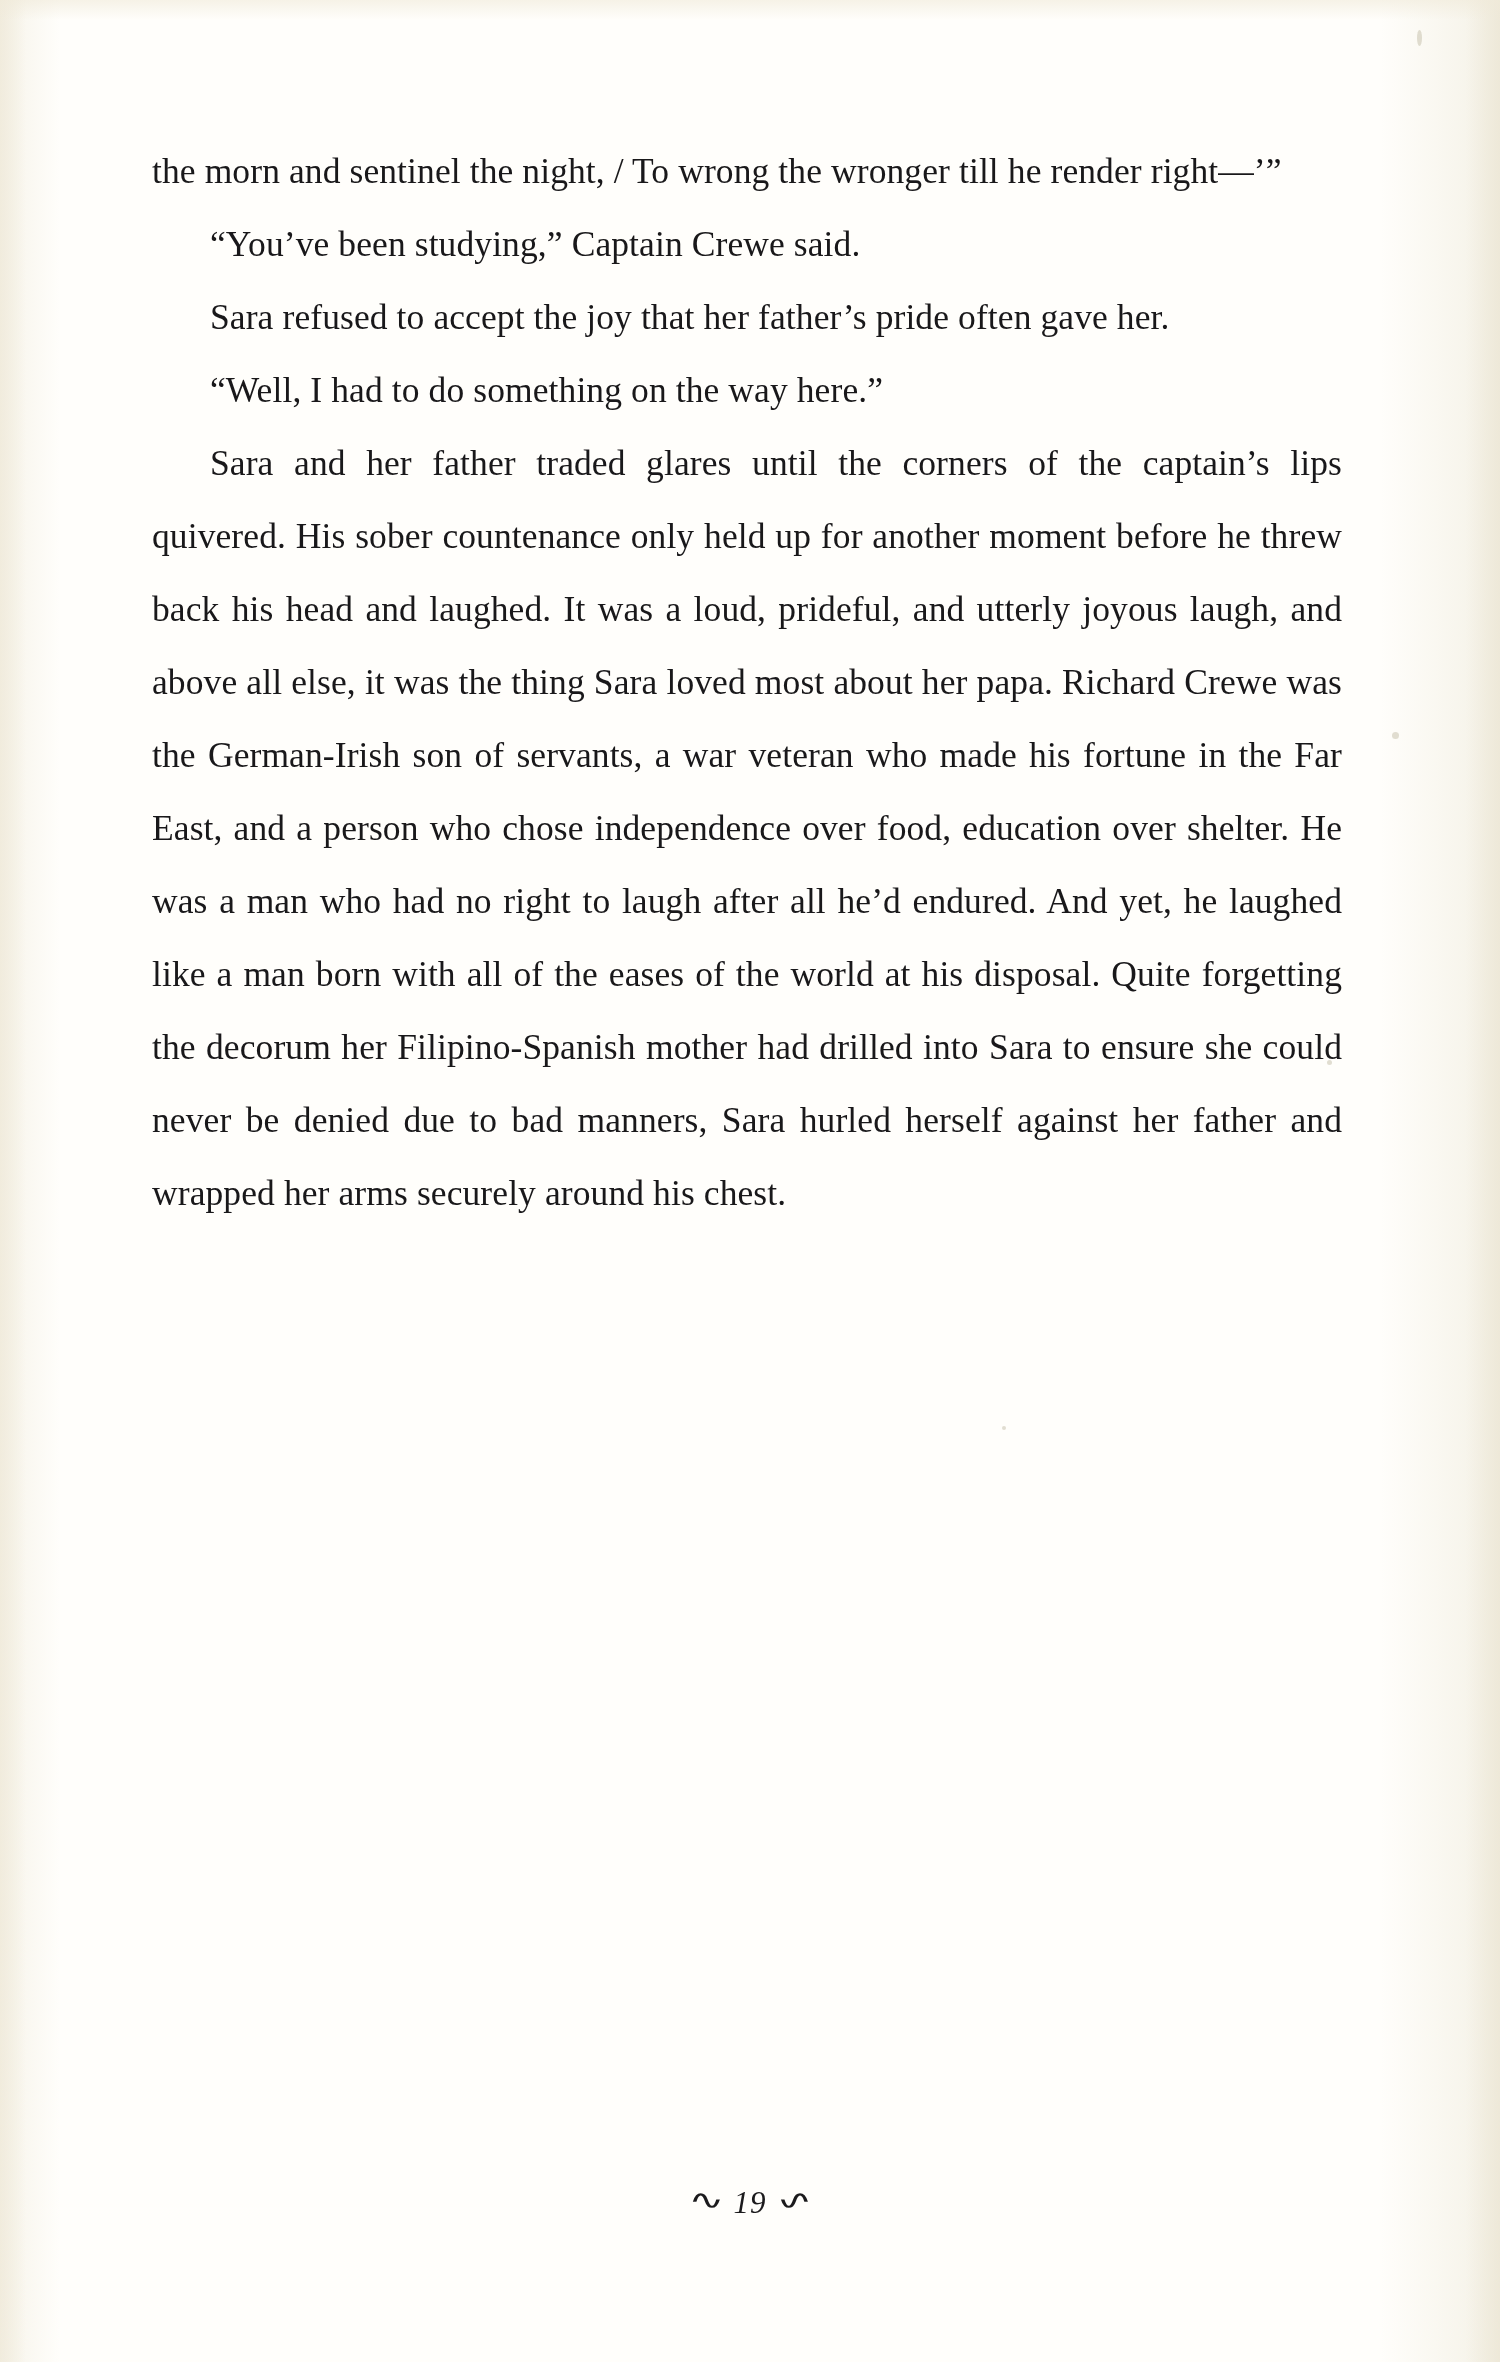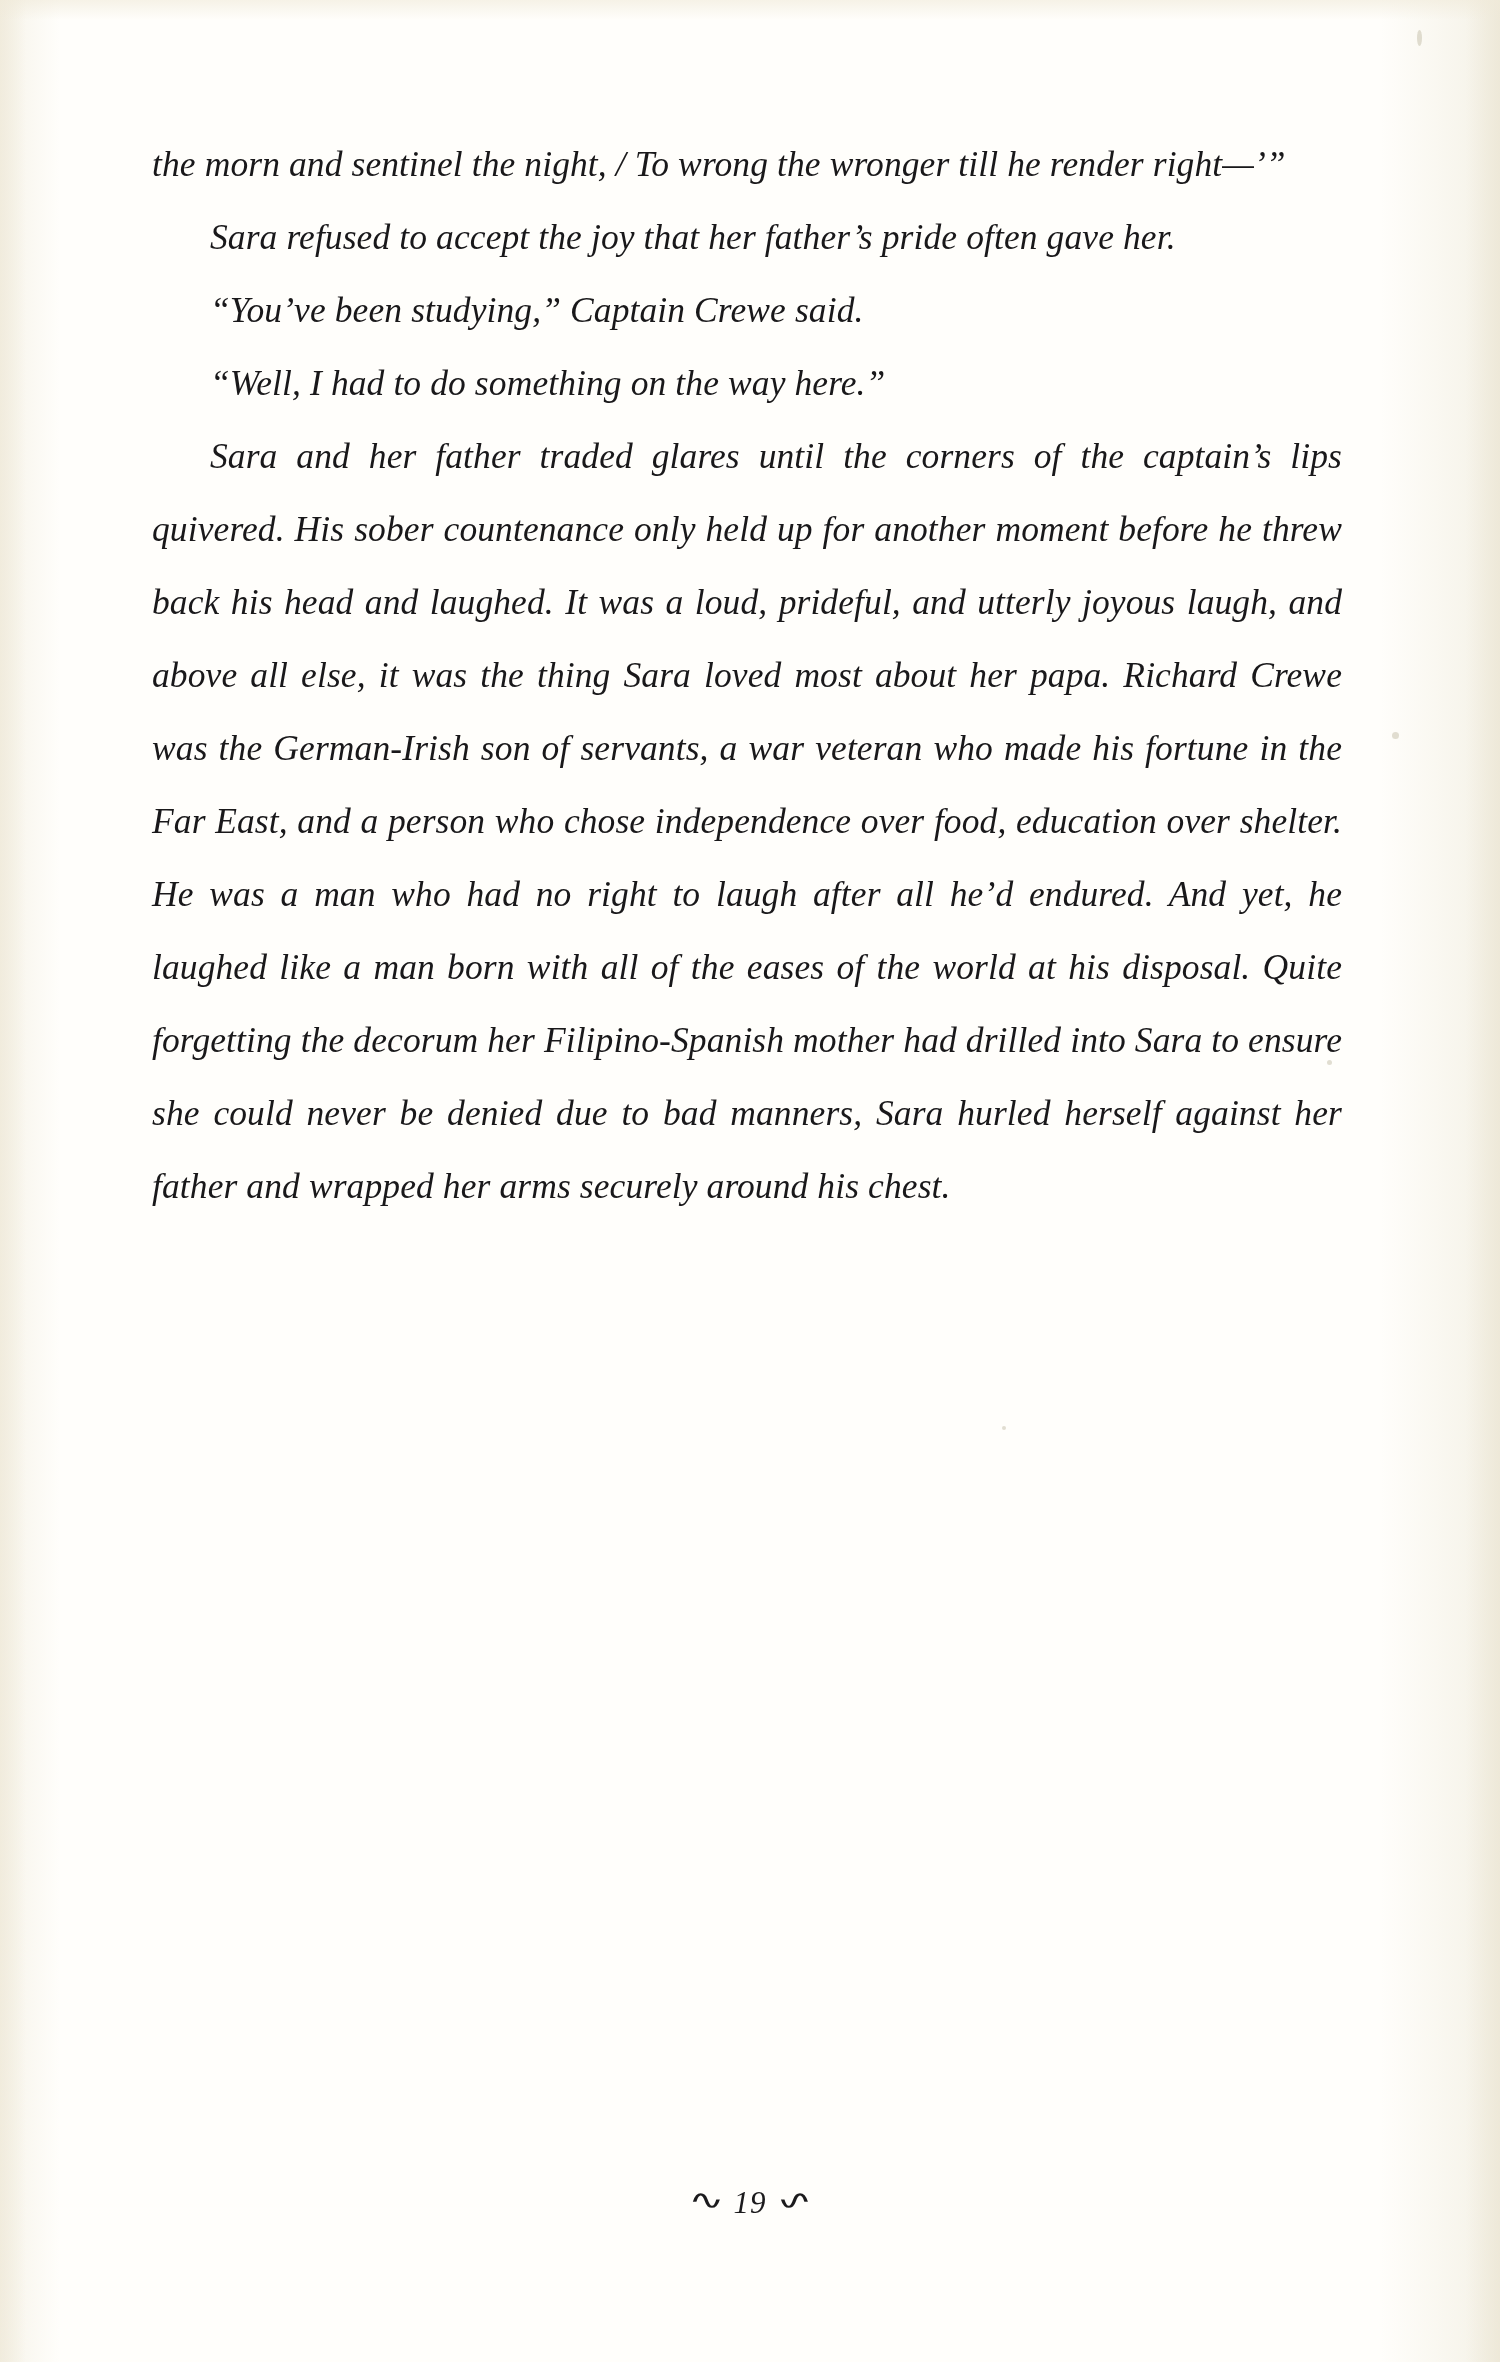--- a/index.html
+++ b/index.html
@@ -48,23 +48,22 @@
   }
   .speck {
     position: absolute;
     background: #c9c2ae;
     border-radius: 50%;
     opacity: .55;
   }
   .text-column {
     position: absolute;
     left: 152px;
-    top: 128px;
+    top: 135px;
     width: 1190px;
-    font-style: italic;
   }
   p {
     margin: 0;
     font-size: 35.5px;
     line-height: 73px;
     color: #19181a;
     text-align: justify;
     text-justify: inter-word;
     letter-spacing: .1px;
     font-family: "Liberation Serif", serif;
@@ -109,22 +108,22 @@
   <div class="page-edge-right"></div>
   <div class="page-edge-top"></div>
 
   <div class="speck" style="left:1417px; top:30px; width:5px; height:16px;"></div>
   <div class="speck" style="left:1392px; top:732px; width:7px; height:7px;"></div>
   <div class="speck" style="left:1327px; top:1060px; width:5px; height:5px;"></div>
   <div class="speck" style="left:1002px; top:1426px; width:4px; height:4px;"></div>
 
   <div class="text-column">
     <p>the morn and sentinel the night, / To wrong the wronger till he render right—’”</p>
+    <p class="indent">“You’ve been studying,” Captain Crewe said.</p>
     <p class="indent">Sara refused to accept the joy that her father’s pride often gave her.</p>
-    <p class="indent">“You’ve been studying,” Captain Crewe said.</p>
     <p class="indent">“Well, I had to do something on the way here.”</p>
     <p class="indent">Sara and her father traded glares until the corners of the captain’s lips quivered. His sober countenance only held up for another moment before he threw back his head and laughed. It was a loud, prideful, and utterly joyous laugh, and above all else, it was the thing Sara loved most about her papa. Richard Crewe was the German-Irish son of servants, a war veteran who made his fortune in the Far East, and a person who chose independence over food, education over shelter. He was a man who had no right to laugh after all he’d endured. And yet, he laughed like a man born with all of the eases of the world at his disposal. Quite forgetting the decorum her Filipino-Spanish mother had drilled into Sara to ensure she could never be denied due to bad manners, Sara hurled herself against her father and wrapped her arms securely around his chest.</p>
   </div>
 
   <div class="folio">
     <span class="orn">∿</span><span class="num">19</span><span class="orn right">∿</span>
   </div>
 </div>
 
 </body></html>

